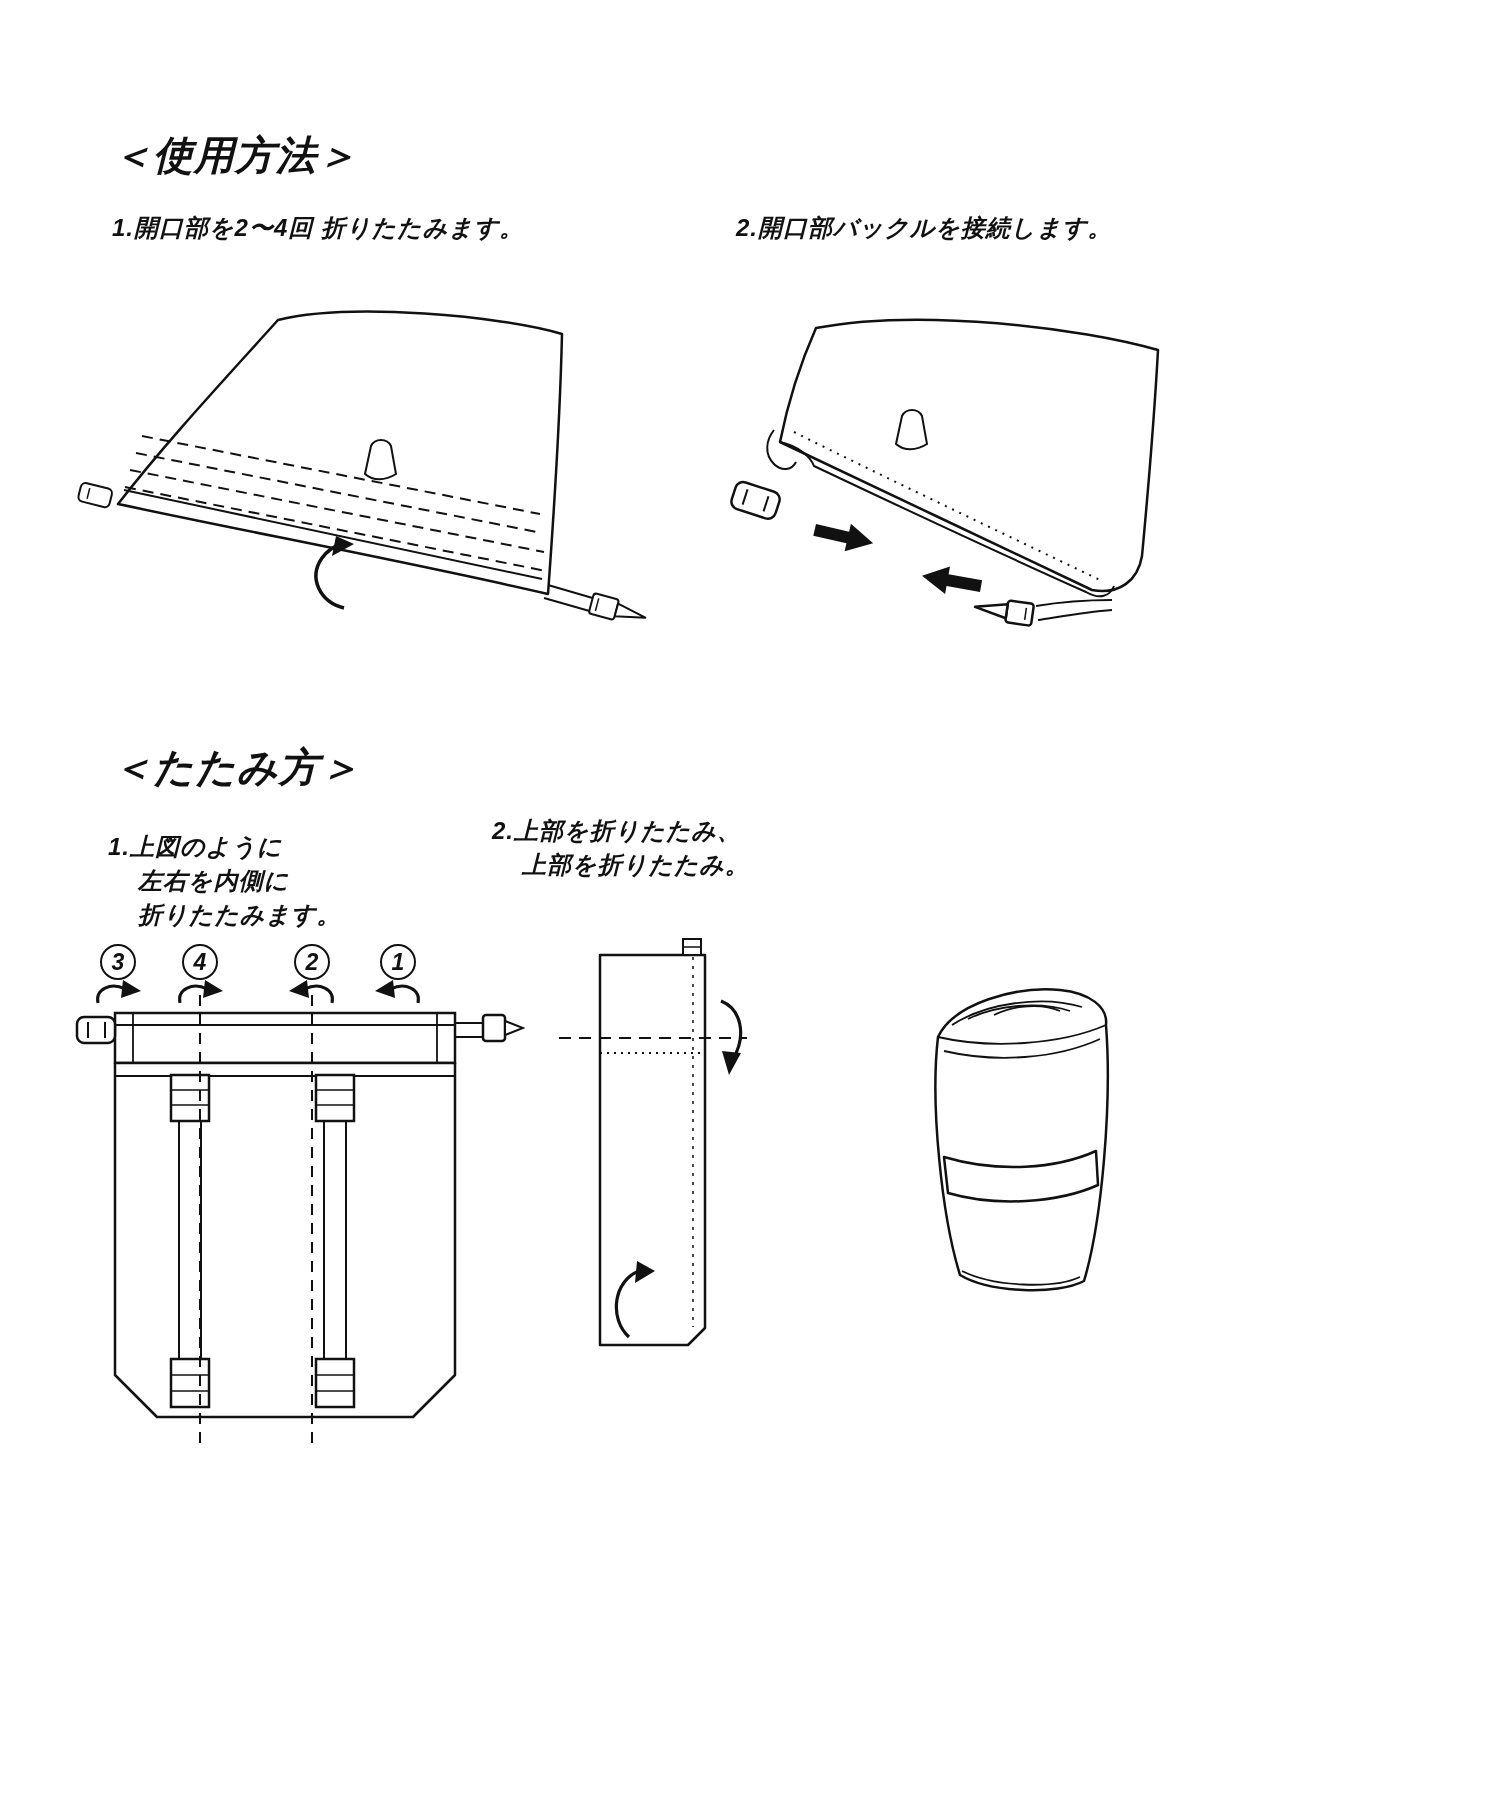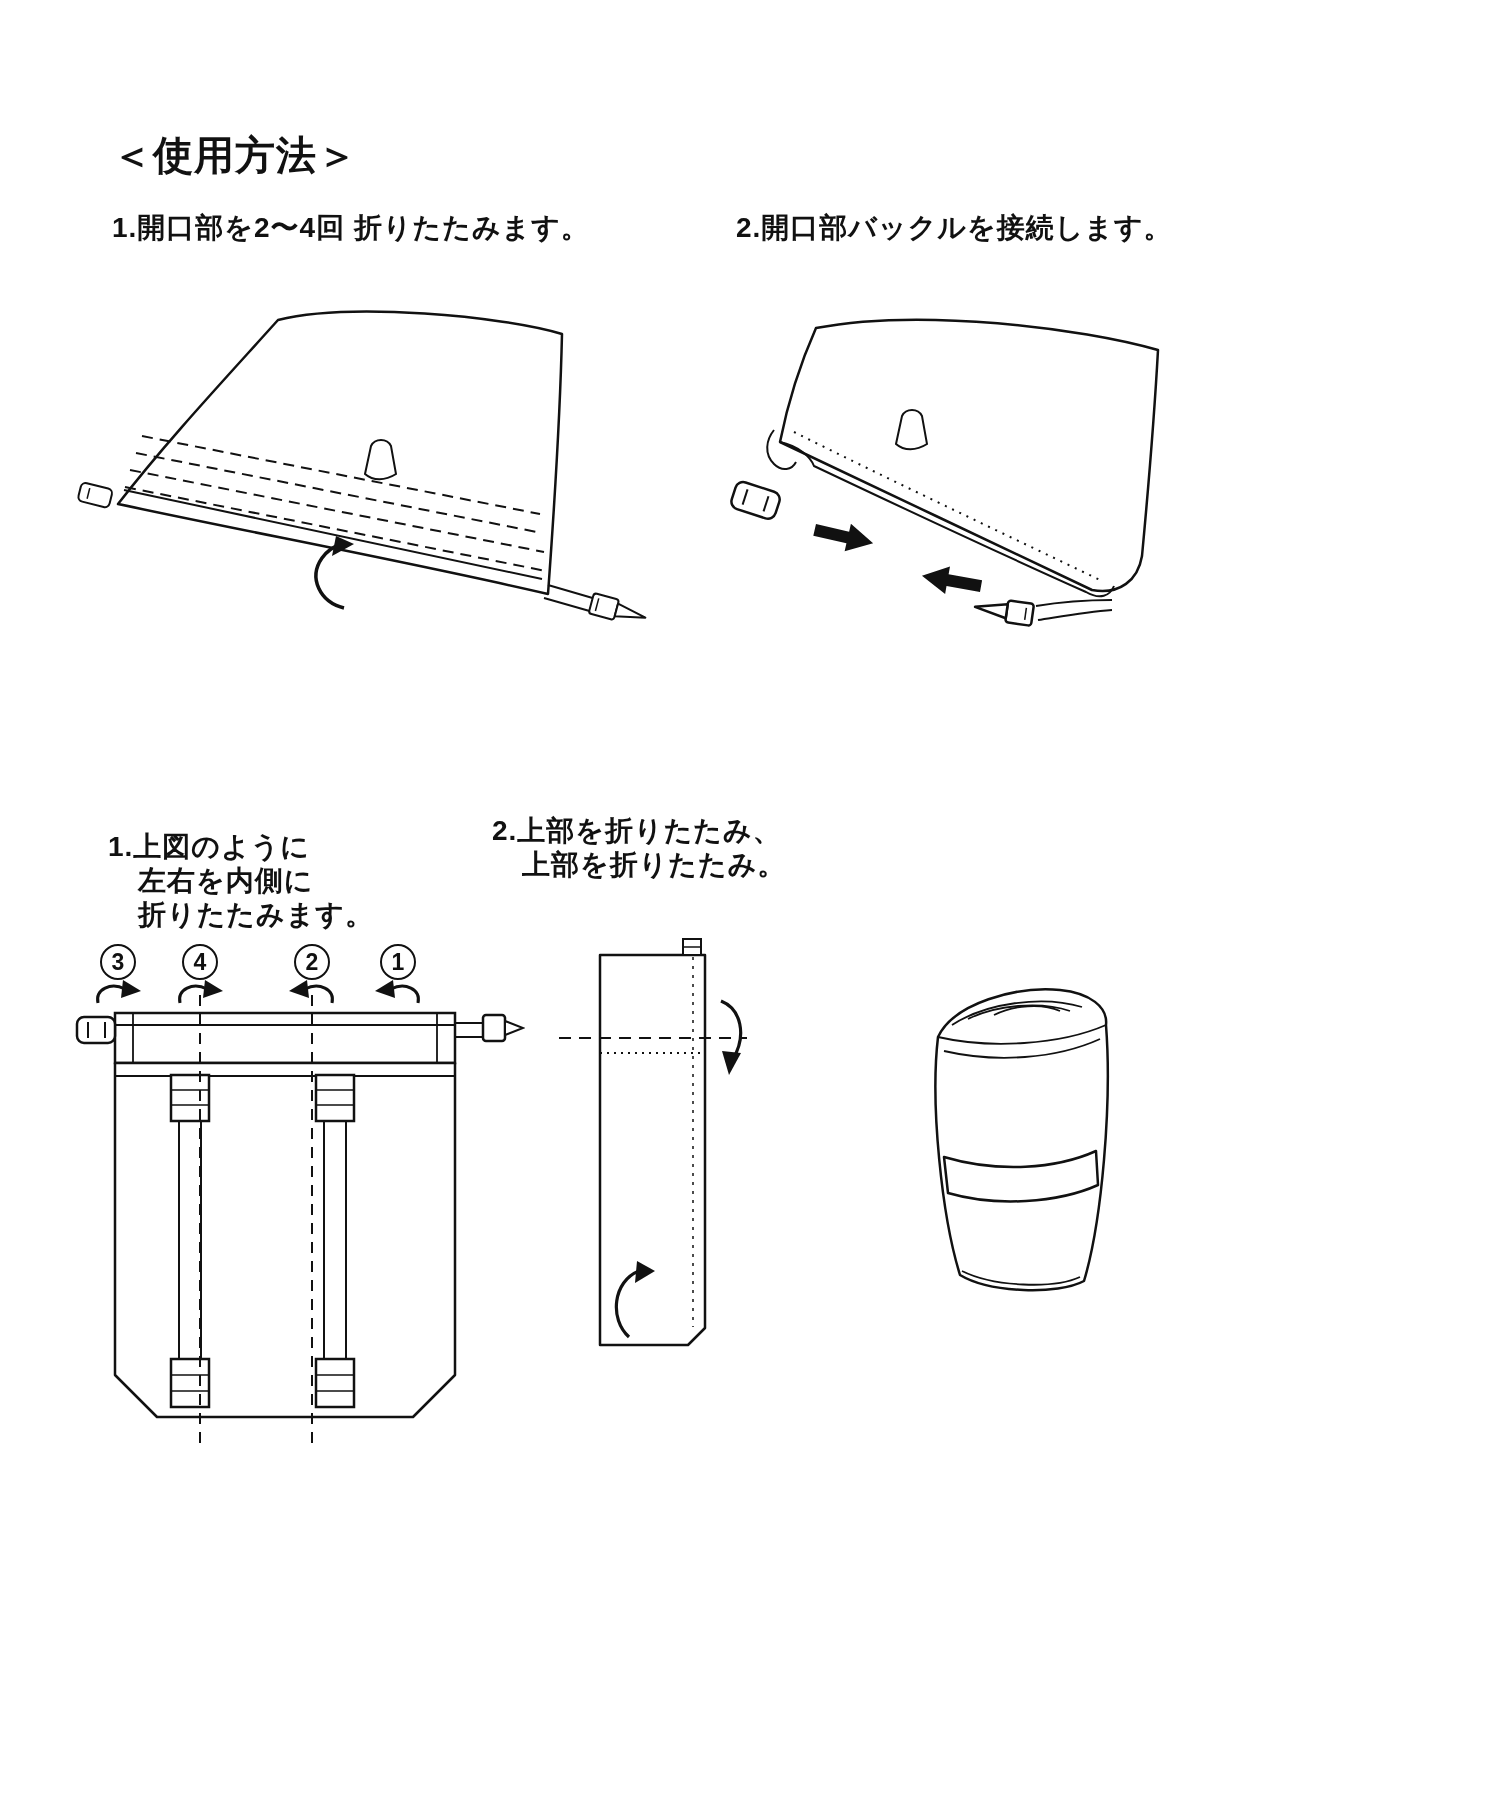--- a/index.html
+++ b/index.html
@@ -1,23 +1,24 @@
 <!DOCTYPE html>
 <html><head>
 <meta charset="utf-8">
 <style>
   * { margin:0; padding:0; box-sizing:border-box; }
   html,body { background:#ffffff; }
   .sheet {
     position:relative; width:1500px; height:1800px; background:#ffffff;
     font-family:"Liberation Sans","DejaVu Sans",sans-serif; color:#111;
     overflow:hidden;
+    font-style:italic;
   }
   .title { position:absolute; font-size:40px; font-weight:700; letter-spacing:1px; }
-  .step  { position:absolute; font-size:28px; font-weight:700; line-height:34px; letter-spacing:1px; white-space:nowrap; }
+  .step  { position:absolute; font-size:24px; font-weight:700; line-height:34px; letter-spacing:1px; white-space:nowrap; }
   .indent { padding-left:30px; }
   .u-title { left:112px; top:128px; }
   .u-step1 { left:112px; top:211px; }
   .u-step2 { left:736px; top:211px;text-align:right; }
   .f-title { left:112px; top:740px; }
   .f-step1 { left:108px; top:814px;margin-top:16px; }
   .f-step2 { left:492px; top:814px; }
   .f-step3 { left:870px; top:814px; }
   svg.diagram { position:absolute; }
   .d1 { left:70px;  top:290px; }
@@ -91,20 +92,21 @@
     <g transform="translate(304,304) rotate(8)">
       <g transform="scale(-1,1)">
         <rect width="26" height="22" rx="3" fill="#fff" stroke="#111" stroke-width="2.5"></rect>
         <polygon points="26,4 58,11 26,18" fill="#fff" stroke="#111" stroke-width="2.5" stroke-linejoin="round"></polygon>
         <line x1="7" y1="5" x2="7" y2="17" stroke="#111" stroke-width="1.5"></line>
       </g>
     </g>
     <path d="M306,306 C330,302 354,300 382,300 M308,320 C334,316 356,312 382,310" stroke="#111" stroke-width="2" fill="none"></path>
   </svg>
 
+  <h1 class="title f-title">＜たたみ方＞</h1>
   <div class="step f-step1">
     <div>1.上図のように</div>
     <div class="indent">左右を内側に</div>
     <div class="indent">折りたたみます。</div>
   </div>
   <div class="step f-step2">
     <div>2.上部を折りたたみ、</div>
     <div class="indent">上部を折りたたみ。</div>
   </div>
 

